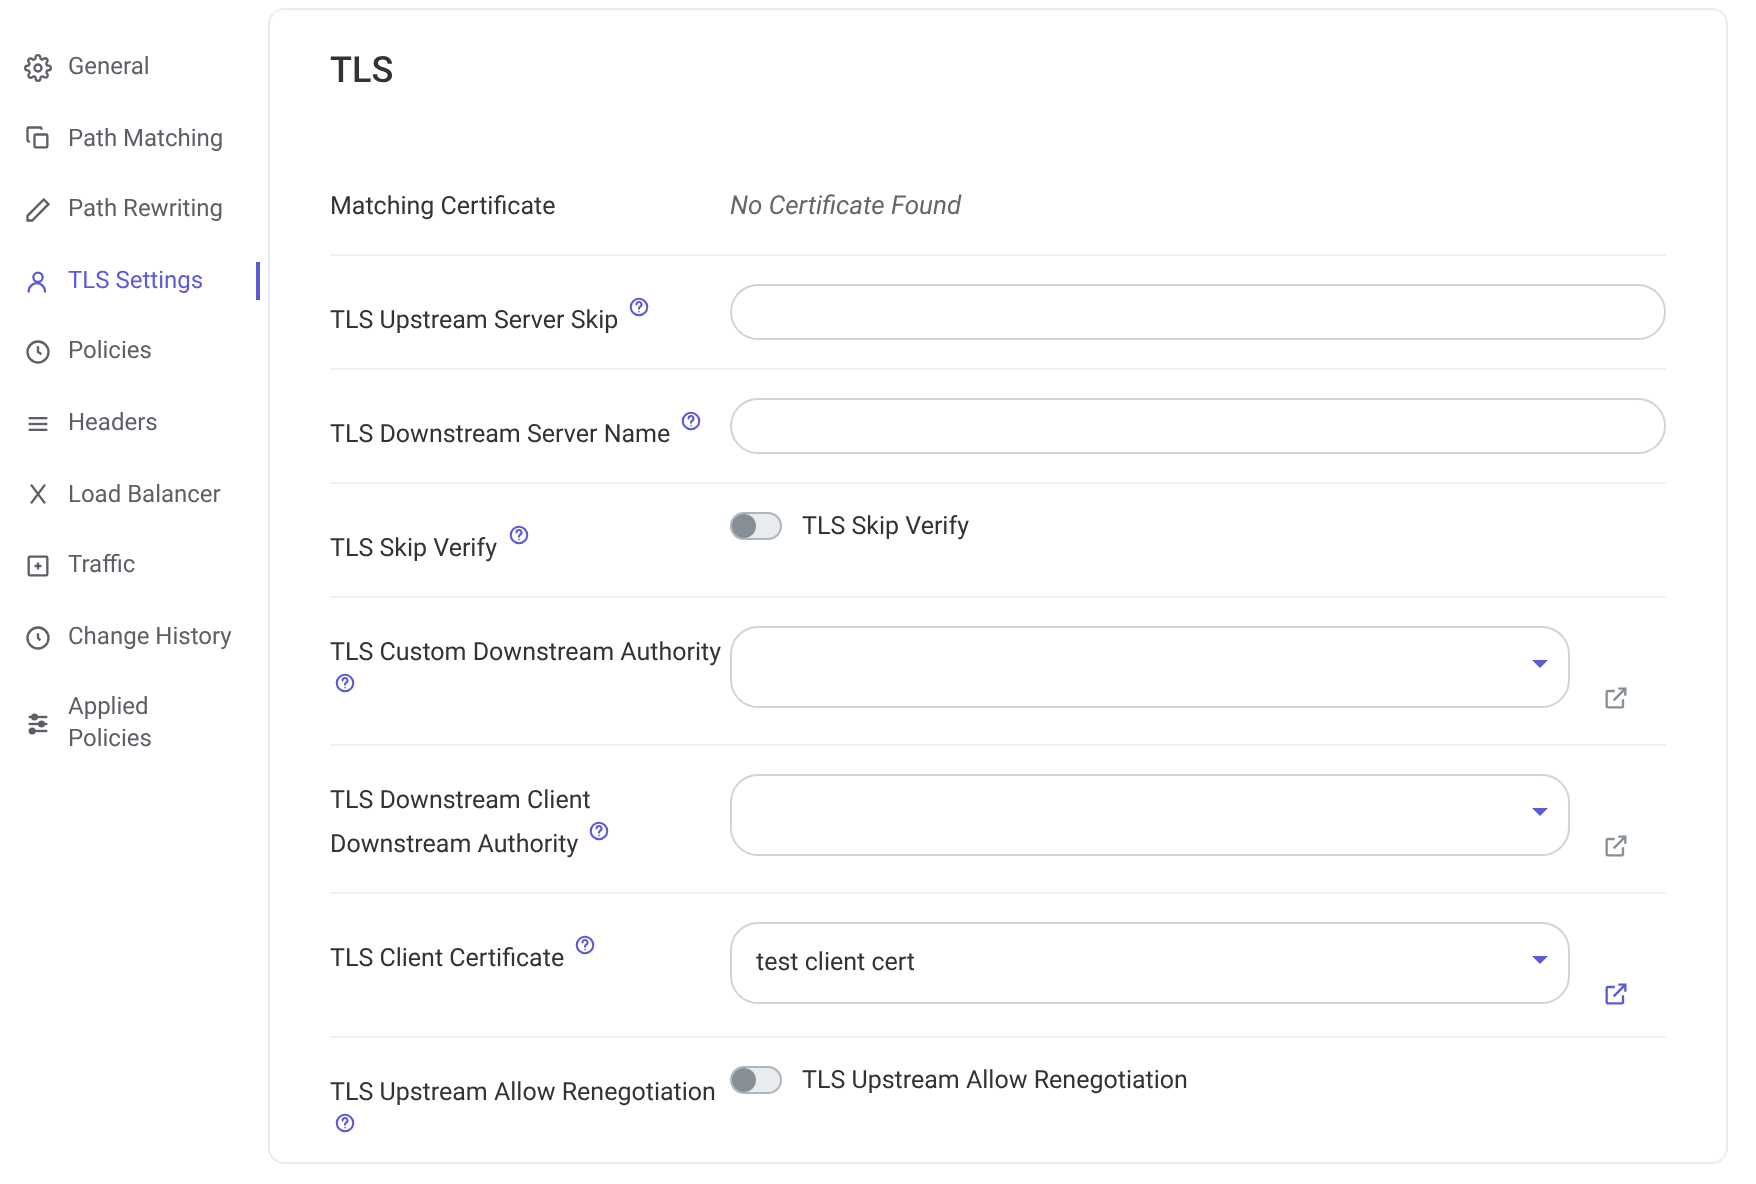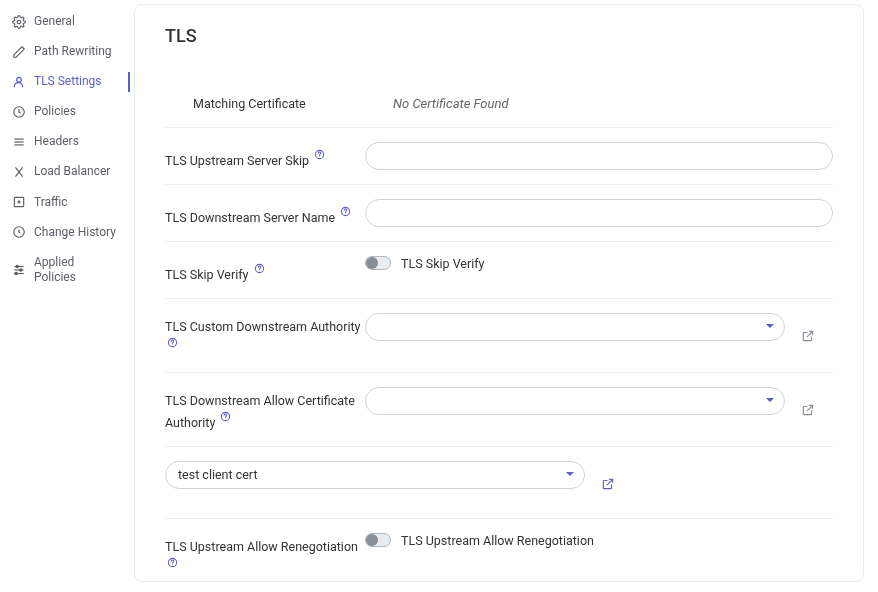--- a/index.html
+++ b/index.html
@@ -22,20 +22,21 @@
       display: flex;
       align-items: center;
       gap: 8px;
       padding: 4px 12px;
       color: #5c5f66;
       font-size: 12px;
       cursor: pointer;
       line-height: 1.3;
       margin-bottom: 6.5px;
       position: relative;
+      margin-top: 12px;
     }
     .sidebar-item.active {
       color: #5b5bd6;
     }
     .sidebar-item.active::after {
       content: '';
       position: absolute;
       right: 0;
       top: 2px;
       bottom: 2px;
@@ -68,21 +69,21 @@
       font-weight: 500;
       color: #333;
       margin-bottom: 30px;
     }
     .form-row {
       display: flex;
       align-items: flex-start;
       padding: 14px 0;
       border-top: 1px solid #eef0f2;
     }
-    .form-row:first-of-type { border-top: none; margin-left: 28px; }
+    .form-row:first-of-type { border-top: none; }
     .form-label {
       width: 200px;
       flex-shrink: 0;
       color: #333;
       font-size: 12.5px;
       padding-top: 6px;
       line-height: 1.35;
     }
     .form-label .help {
       display: inline-block;
@@ -102,21 +103,21 @@
       border: 1px solid #ced4da;
       border-radius: 14px;
       padding: 0 12px;
       font-size: 12.5px;
       font-family: inherit;
       color: #333;
       outline: none;
     }
     .select-input {
       flex: 1;
-      height: 28px;
+      height: 41px;
       border: 1px solid #ced4da;
       border-radius: 14px;
       padding: 0 30px 0 12px;
       font-size: 12.5px;
       font-family: inherit;
       color: #333;
       background: #fff;
       appearance: none;
       -webkit-appearance: none;
       outline: none;
@@ -179,20 +180,29 @@
 <div class="layout">
   <nav class="sidebar">
     <div class="sidebar-item">
       <span class="icon">
         <svg viewBox="0 0 24 24" fill="none" stroke="currentColor" stroke-width="2">
             <circle cx="12" cy="12" r="3"></circle>
             <path d="M19.4 15a1.65 1.65 0 0 0 .33 1.82l.06.06a2 2 0 1 1-2.83 2.83l-.06-.06a1.65 1.65 0 0 0-1.82-.33 1.65 1.65 0 0 0-1 1.51V21a2 2 0 1 1-4 0v-.09a1.65 1.65 0 0 0-1-1.51 1.65 1.65 0 0 0-1.82.33l-.06.06a2 2 0 1 1-2.83-2.83l.06-.06a1.65 1.65 0 0 0 .33-1.82 1.65 1.65 0 0 0-1.51-1H3a2 2 0 1 1 0-4h.09a1.65 1.65 0 0 0 1.51-1 1.65 1.65 0 0 0-.33-1.82l-.06-.06a2 2 0 1 1 2.83-2.83l.06.06a1.65 1.65 0 0 0 1.82.33h0a1.65 1.65 0 0 0 1-1.51V3a2 2 0 1 1 4 0v.09a1.65 1.65 0 0 0 1 1.51h0a1.65 1.65 0 0 0 1.82-.33l.06-.06a2 2 0 1 1 2.83 2.83l-.06.06a1.65 1.65 0 0 0-.33 1.82v0a1.65 1.65 0 0 0 1.51 1H21a2 2 0 1 1 0 4h-.09a1.65 1.65 0 0 0-1.51 1z"></path>
           </svg>
       </span>
       <span>General</span>
+    </div>
+    <div class="sidebar-item">
+      <span class="icon">
+        <svg viewBox="0 0 24 24" fill="none" stroke="currentColor" stroke-width="2">
+            <rect x="9" y="9" width="11" height="11" rx="1"></rect>
+            <path d="M5 15H4a1 1 0 0 1-1-1V4a1 1 0 0 1 1-1h10a1 1 0 0 1 1 1v1"></path>
+          </svg>
+      </span>
+      <span>Path Matching</span>
     </div>
     <div class="sidebar-item">
       <span class="icon">
         <svg viewBox="0 0 24 24" fill="none" stroke="currentColor" stroke-width="2">
             <path d="M17 3l4 4L7 21H3v-4L17 3z"></path>
           </svg>
       </span>
       <span>Path Rewriting</span>
     </div>
     <div class="sidebar-item active">
@@ -354,21 +364,21 @@
                 <path d="M18 13v6a1 1 0 0 1-1 1H5a1 1 0 0 1-1-1V7a1 1 0 0 1 1-1h6"></path>
                 <path d="M14 4h6v6"></path>
                 <path d="M10 14L20 4"></path>
               </svg>
           </span>
         </div>
       </div>
 
       <div class="form-row taller">
         <div class="form-label">
-          <span>TLS Downstream Allow Certificate Authority</span>
+          <span>TLS Downstream Client Downstream Authority</span>
           <span class="help">
             <svg viewBox="0 0 16 16" fill="none" stroke="#5b5bd6" stroke-width="1.5">
                 <circle cx="8" cy="8" r="6"></circle>
                 <path d="M6.2 6.2a1.8 1.8 0 1 1 2.6 1.6c-.6.4-.8.7-.8 1.4" stroke-linecap="round"></path>
                 <circle cx="8" cy="11.4" r="0.6" fill="#5b5bd6" stroke="none"></circle>
               </svg>
           </span>
         </div>
         <div class="form-control-wrap">
           <div class="select-wrap">
@@ -385,20 +395,30 @@
             <svg viewBox="0 0 24 24" fill="none" stroke="currentColor" stroke-width="2">
                 <path d="M18 13v6a1 1 0 0 1-1 1H5a1 1 0 0 1-1-1V7a1 1 0 0 1 1-1h6"></path>
                 <path d="M14 4h6v6"></path>
                 <path d="M10 14L20 4"></path>
               </svg>
           </span>
         </div>
       </div>
 
       <div class="form-row taller">
+        <div class="form-label">
+          <span>TLS Client Certificate</span>
+          <span class="help">
+            <svg viewBox="0 0 16 16" fill="none" stroke="#5b5bd6" stroke-width="1.5">
+                <circle cx="8" cy="8" r="6"></circle>
+                <path d="M6.2 6.2a1.8 1.8 0 1 1 2.6 1.6c-.6.4-.8.7-.8 1.4" stroke-linecap="round"></path>
+                <circle cx="8" cy="11.4" r="0.6" fill="#5b5bd6" stroke="none"></circle>
+              </svg>
+          </span>
+        </div>
         <div class="form-control-wrap">
           <div class="select-wrap">
             <select class="select-input">
               <option>test client cert</option>
             </select>
             <span class="caret">
               <svg viewBox="0 0 10 10" fill="#5b5bd6">
                   <path d="M1 3 L5 7 L9 3 Z"></path>
                 </svg>
             </span>

